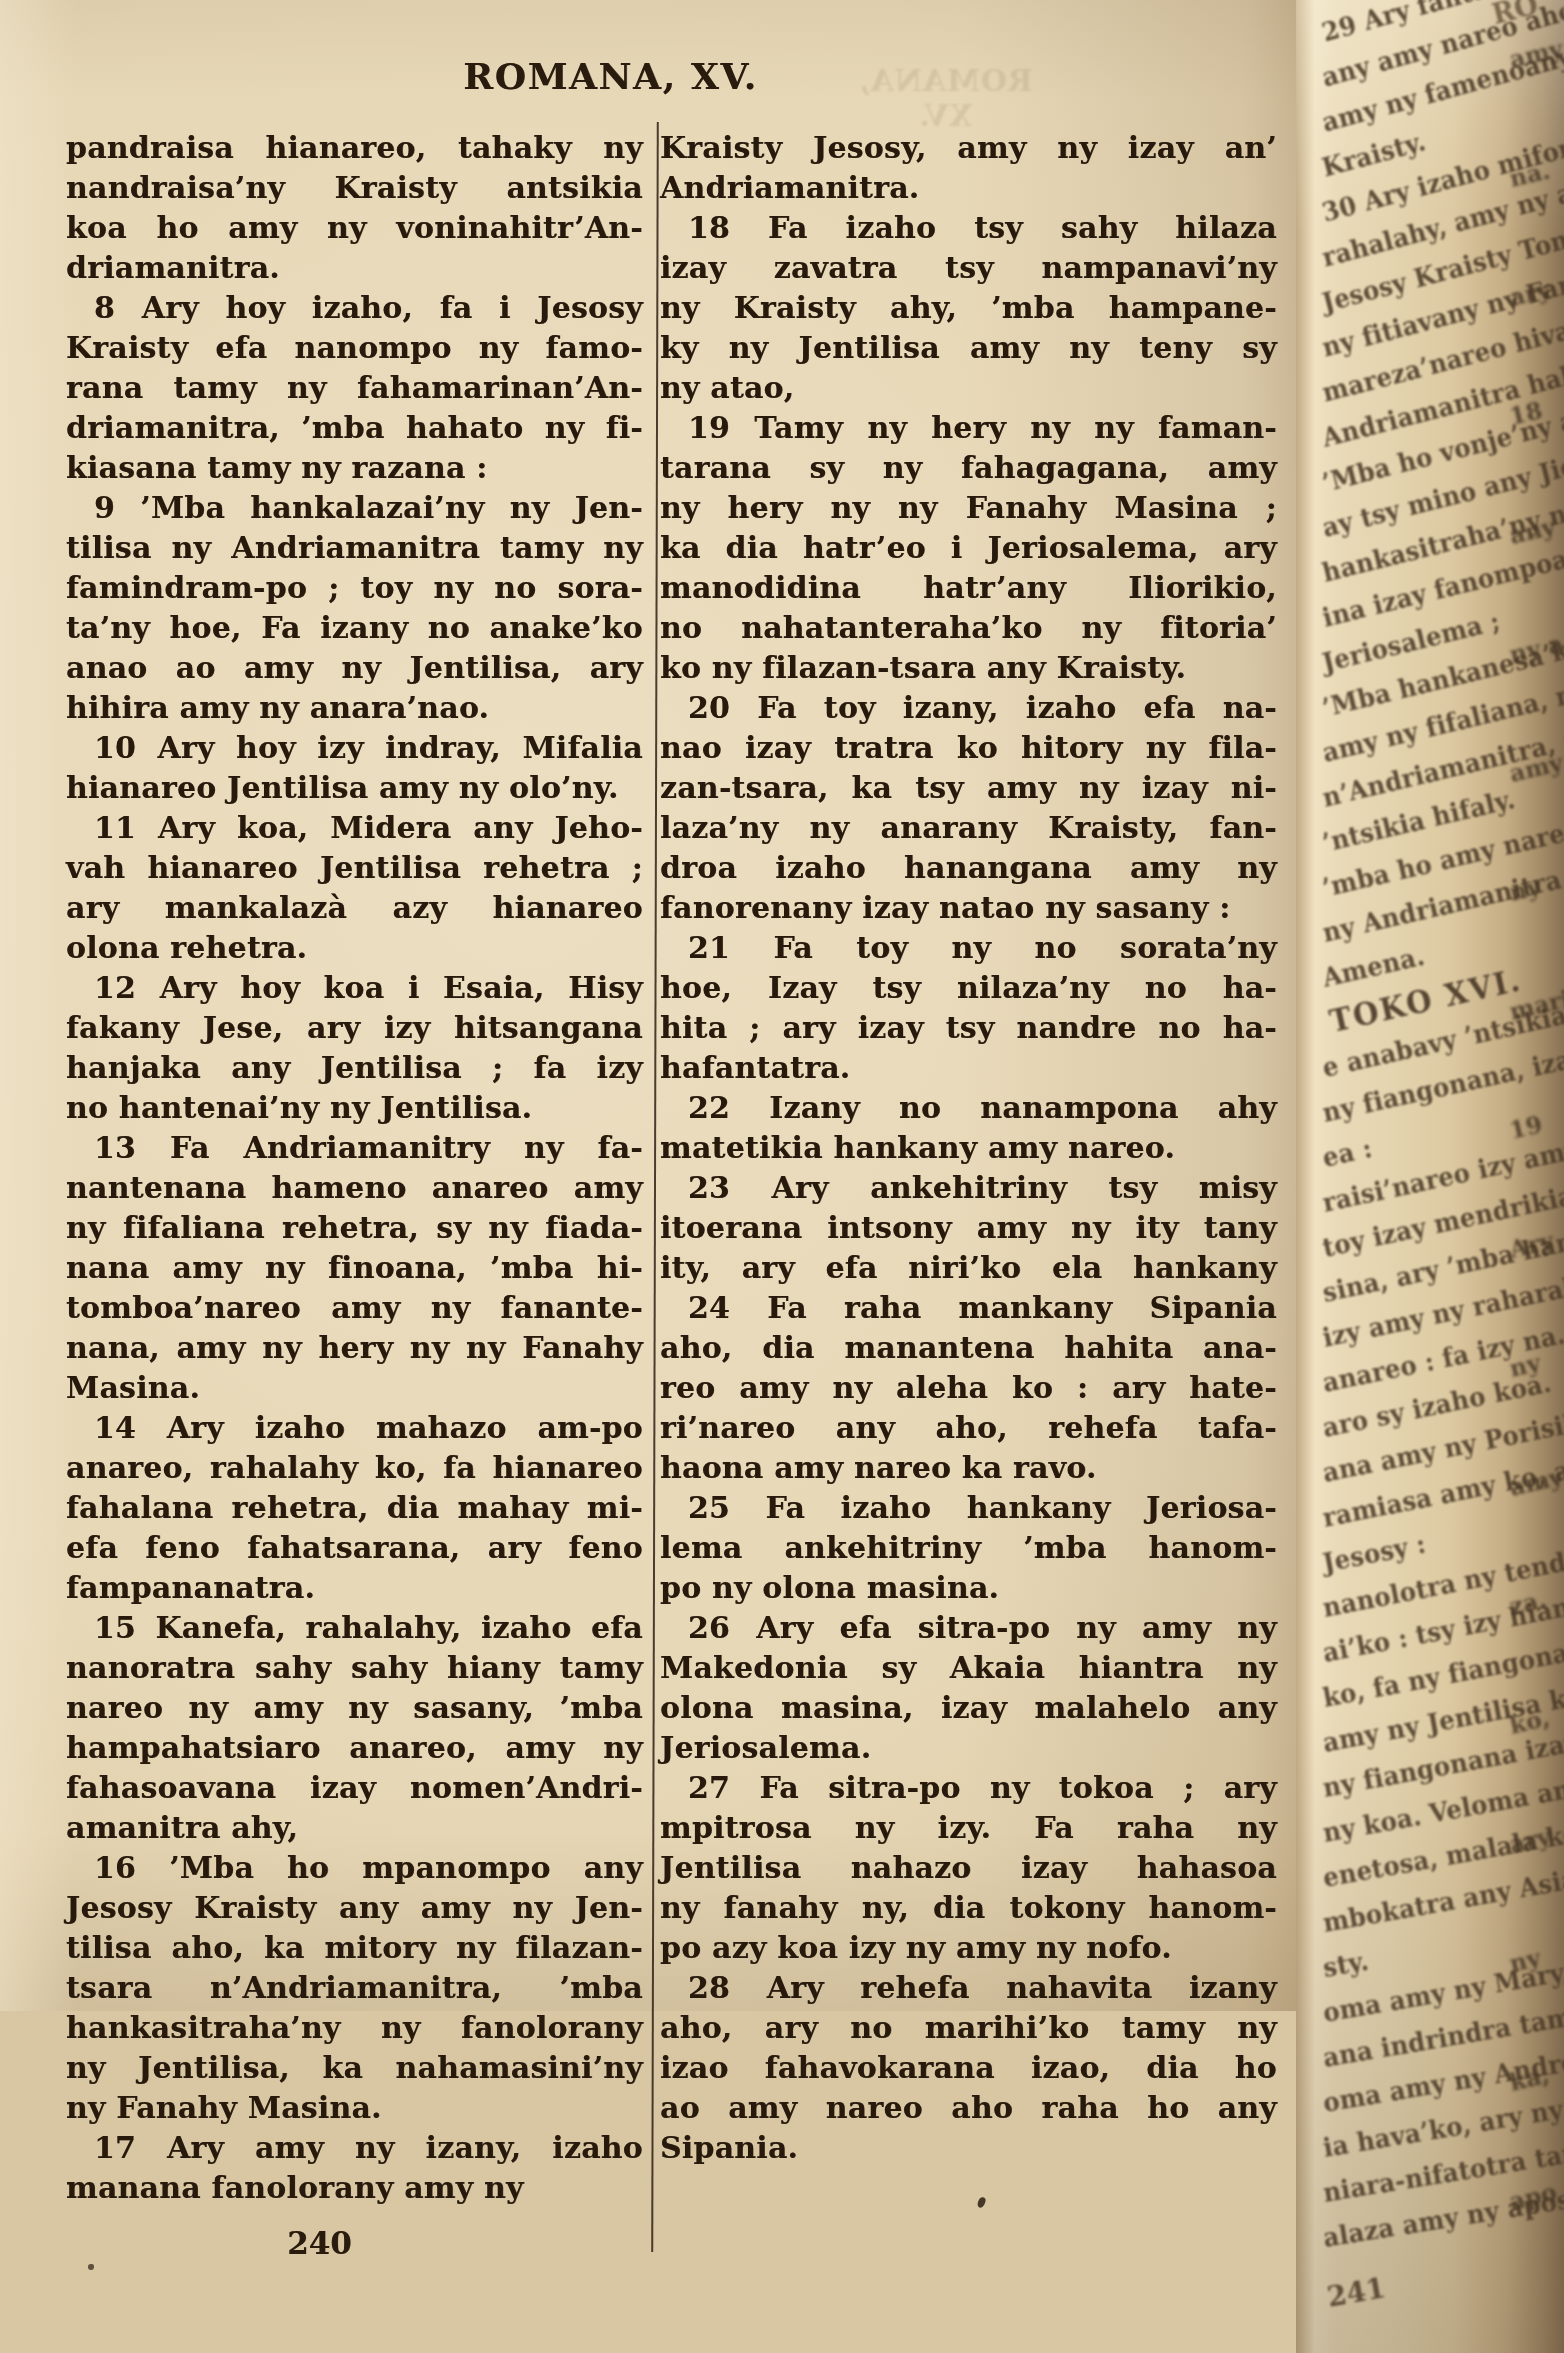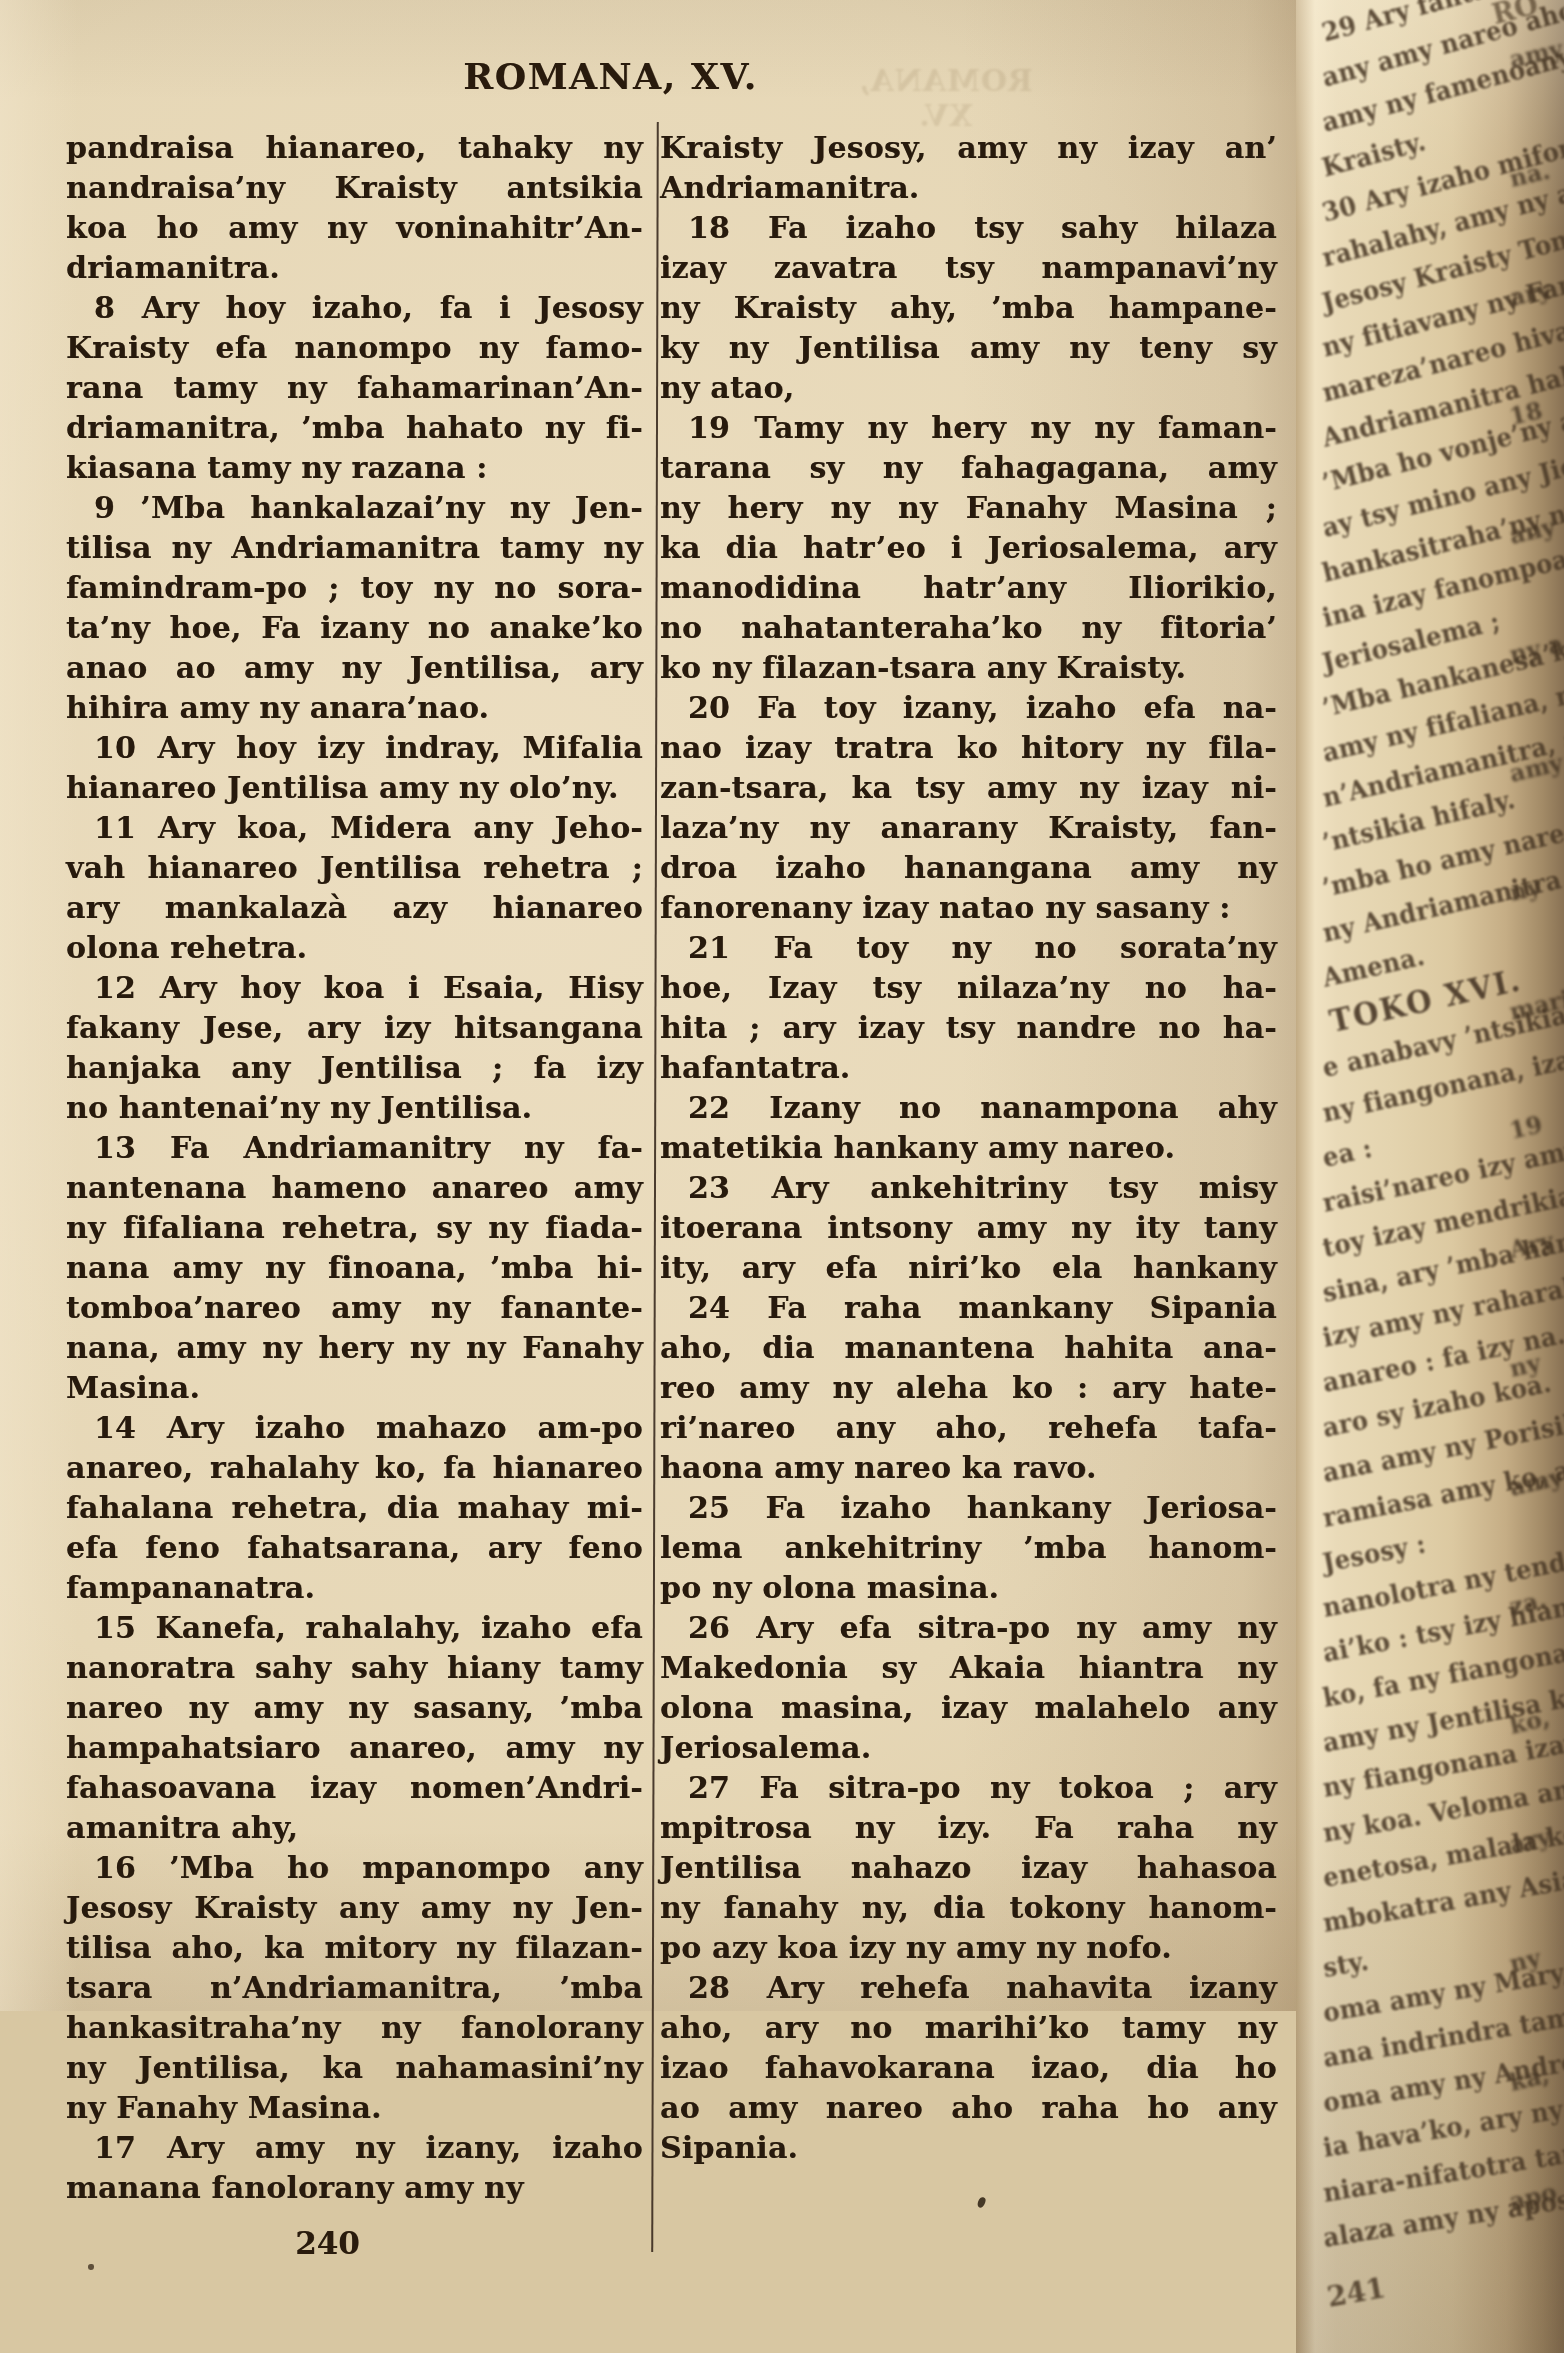--- a/index.html
+++ b/index.html
@@ -36,21 +36,21 @@
   }
   .line{
     height:40px;line-height:40px;font-size:30px;font-weight:bold;
     color:#271a0d;text-align:justify;text-align-last:justify;text-justify:inter-word;
     letter-spacing:0.2px;overflow:visible;
     text-shadow:0.3px 0.3px 0.5px rgba(44,30,14,.5);
   }
   .line.last{text-align-last:left;}
   .line.indent{padding-left:28px;}
   .page-num{
-    position:absolute;left:39px;top:2225px;width:577px;text-align:center;
+    position:absolute;left:31px;top:2225px;width:577px;text-align:center;
     font-size:31px;font-weight:bold;color:#291b0d;
     text-shadow:0.3px 0.3px 0.5px rgba(44,30,14,.5);
   }
   .speck{position:absolute;background:#2c1e10;border-radius:50% 40% 55% 45%;}
   .speck-a{left:978px;top:2197px;width:7px;height:11px;transform:rotate(18deg);opacity:.85;}
   .speck-b{left:88px;top:2264px;width:5.5px;height:5.5px;opacity:.7;}
 
   
   .next-page{
     position:absolute;left:1296px;top:0;width:269px;height:2354px;

